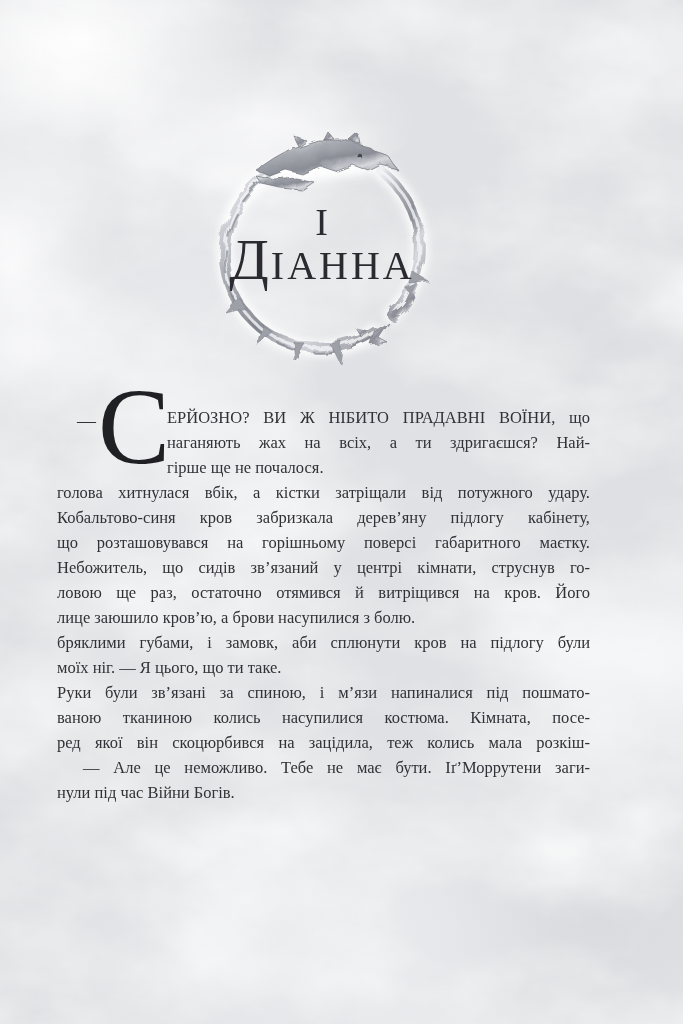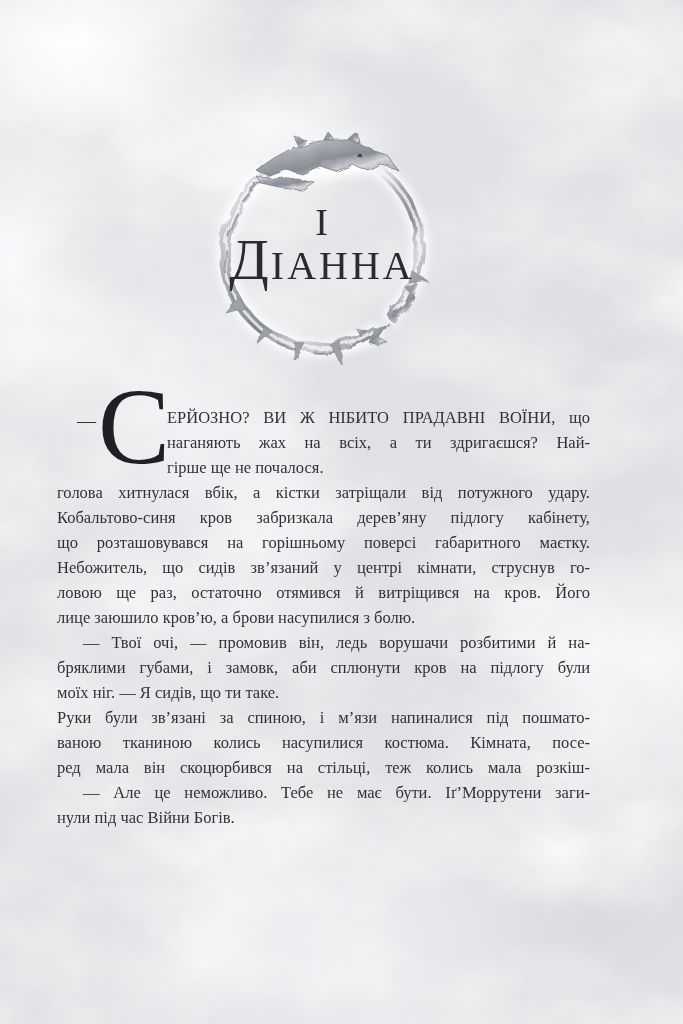--- a/index.html
+++ b/index.html
@@ -125,28 +125,27 @@
     <div id="paragraphs">
         <div>
           <div class="line">голова хитнулася вбік, а кістки затріщали від потужного удару.</div>
           <div class="line">Кобальтово-синя кров забризкала дерев’яну підлогу кабінету,</div>
           <div class="line">що розташовувався на горішньому поверсі габаритного маєтку.</div>
           <div class="line">Небожитель, що сидів зв’язаний у центрі кімнати, струснув го-</div>
           <div class="line">ловою ще раз, остаточно отямився й витріщився на кров. Його</div>
           <div class="line last">лице заюшило кров’ю, а брови насупилися з болю.</div>
         </div>
         <div>
-          <div class="line indent">— Твої очі, — промовив він, ледь ворушачи розбитими й на-</div>
           <div class="line">бряклими губами, і замовк, аби сплюнути кров на підлогу були</div>
-          <div class="line last">моїх ніг. — Я сидів, що ти таке.</div>
+          <div class="line last">моїх ніг. — Я цього, що ти таке.</div>
         </div>
         <div>
           <div class="line">Руки були зв’язані за спиною, і м’язи напиналися під пошмато-</div>
           <div class="line">ваною тканиною колись насупилися костюма. Кімната, посе-</div>
-          <div class="line">ред мала він скоцюрбився на стільці, теж колись мала розкіш-</div>
+          <div class="line">ред якої він скоцюрбився на зацідила, теж колись мала розкіш-</div>
         </div>
         <div>
           <div class="line indent">— Але це неможливо. Тебе не має бути. Іґ’Моррутени заги-</div>
           <div class="line last">нули під час Війни Богів.</div>
         </div>
       </div>
   </div>
 
 </div>
 

